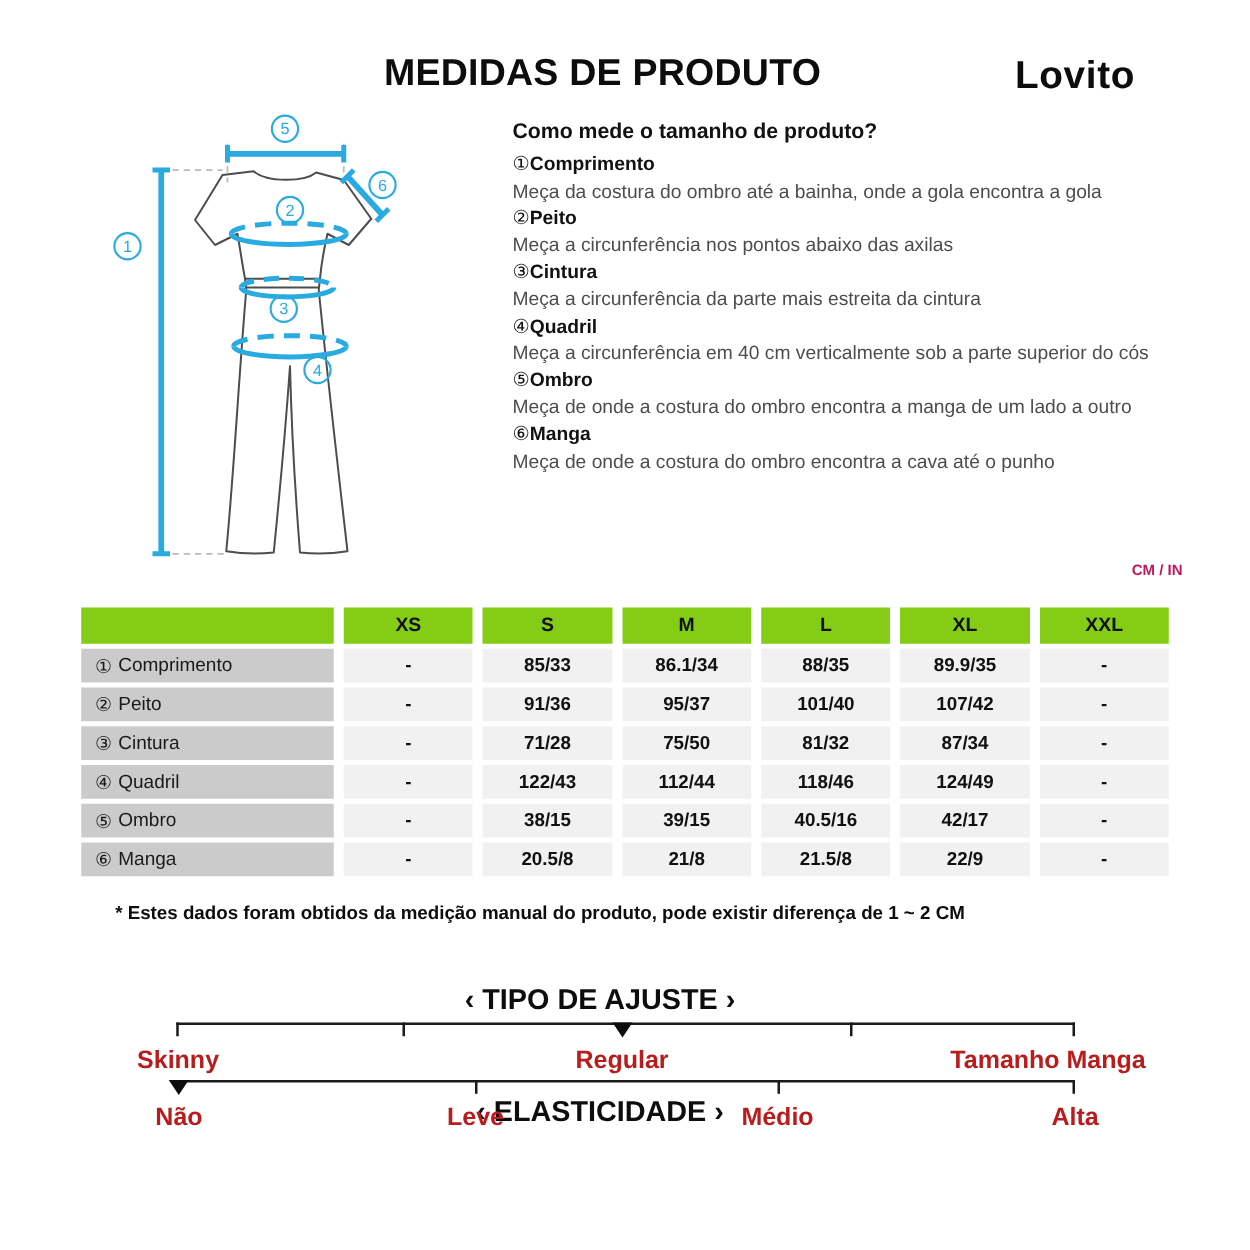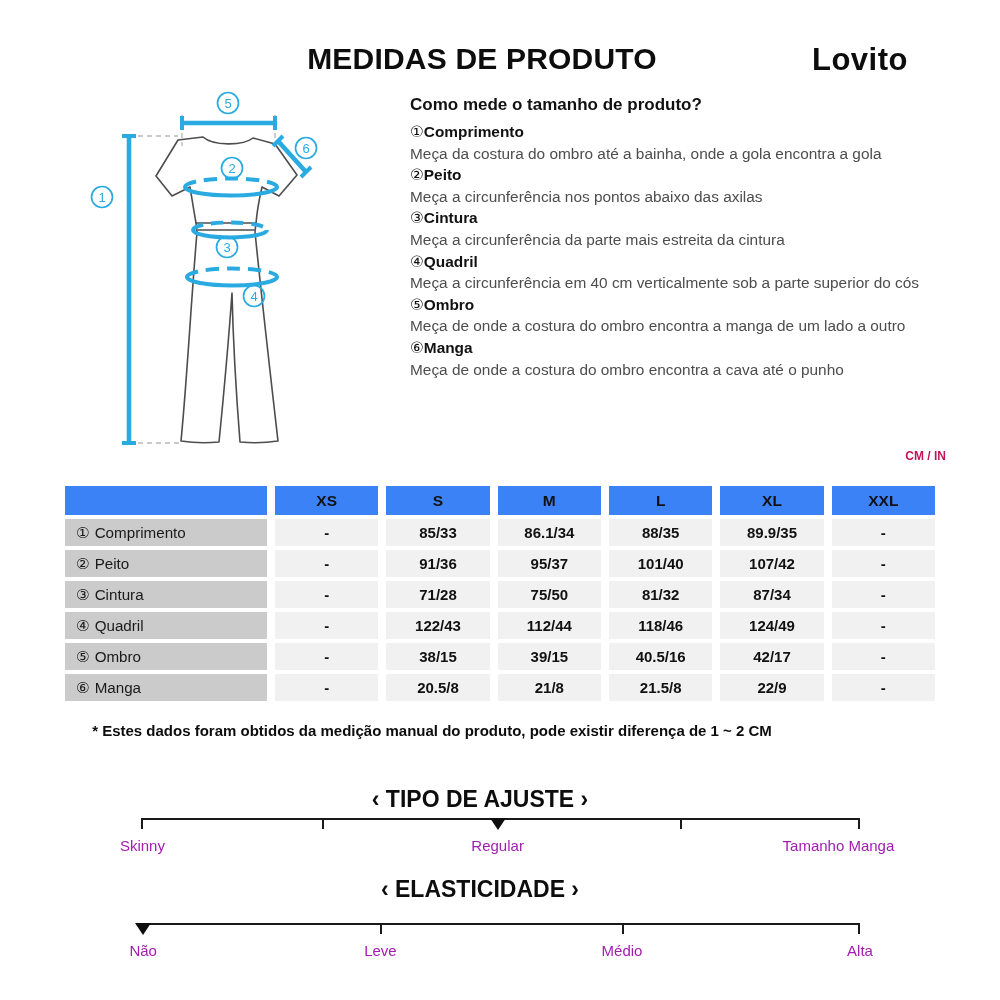--- a/index.html
+++ b/index.html
@@ -18,43 +18,43 @@
   .g-head{font-size:15.4px;font-weight:700;line-height:21.6px;color:#111;}
   .g-head .num{font-weight:400;}
   .g-desc{font-size:15.4px;font-weight:400;line-height:21.6px;color:#4d4d4d;}
 
   .units{top:449px;right:54px;font-size:12px;font-weight:700;color:#be185d;}
 
   
   .size-table{top:486px;left:65px;width:870px;display:grid;
     grid-template-columns:202px repeat(6,1fr);column-gap:8px;row-gap:4px;}
   .size-table .cell{display:flex;align-items:center;justify-content:center;}
-  .size-table .th{background:#3b82f6;height:29px;font-size:15.5px;font-weight:700;}
+  .size-table .th{background:#84cc16;height:29px;font-size:15.5px;font-weight:700;}
   .size-table .rl{background:#cbcbcb;height:27px;justify-content:flex-start;
       padding-left:11px;font-size:15.2px;font-weight:400;color:#1a1a1a;}
   .size-table .rl .num{margin-right:5px;font-size:15.2px;}
   .size-table .td{background:#f1f1f1;height:27px;font-size:15px;font-weight:700;}
 
   .footnote{top:722px;left:0;width:864px;text-align:center;
     font-size:15px;font-weight:700;color:#0d0d0d;}
 
   .scale-head{left:0;width:960px;text-align:center;font-size:23px;font-weight:800;color:#0d0d0d;}
   .sh-fit{top:786px;}
   .sh-ela{top:876px;}
 
   .slider{left:141px;width:719px;height:46px;}
   .sl-fit{top:818px;}
-  .sl-ela{top:923px;}
+  .sl-ela{top:864px;}
   .track{position:absolute;top:0;left:0;width:100%;height:2px;background:#1a1a1a;}
   .tick{position:absolute;top:0;width:2px;height:11px;background:#1a1a1a;}
   .marker{position:absolute;top:0;width:0;height:0;transform:translateX(-50%);
     border-left:8px solid transparent;border-right:8px solid transparent;
     border-top:12px solid #0d0d0d;}
   .slabel{position:absolute;top:19px;transform:translateX(-50%);
-    font-size:15px;font-weight:400;white-space:nowrap;color:#a21caf;}
+    font-size:20px;font-weight:700;white-space:nowrap;color:#b91c1c;}
 
   svg text{font-family:"Liberation Sans","DejaVu Sans",sans-serif;}
 </style>
 </head>
 <body>
 
 <div class="abs page-title">MEDIDAS DE PRODUTO</div>
 <div class="abs brand">Lovito</div>
 
 <svg class="abs" style="top:80px;left:60px;" width="340" height="400" viewBox="0 0 340 400">

